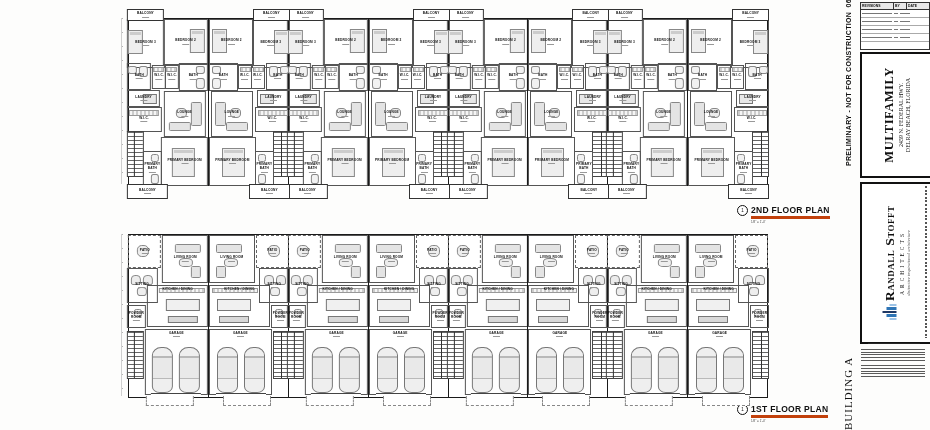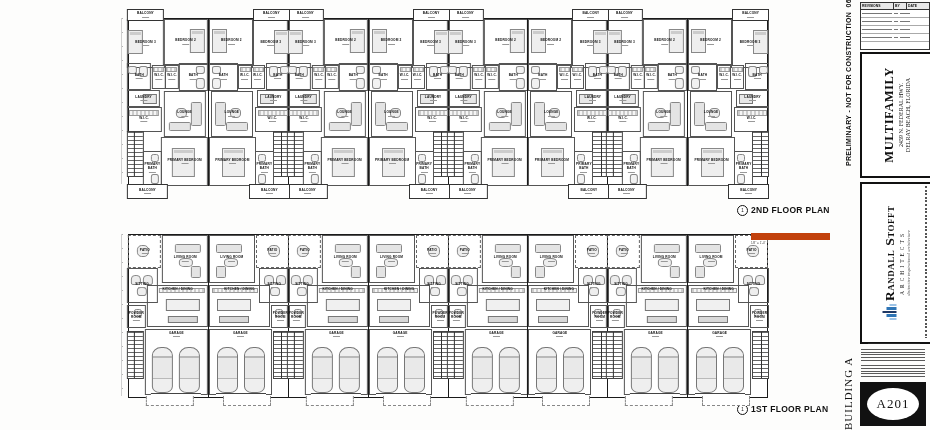--- a/index.html
+++ b/index.html
@@ -44,21 +44,21 @@
          background:linear-gradient(180deg,#efefef 0 8px,#b9b9b9 8px 9.5px,#e9e9e9 9.5px 30px,#b9b9b9 30px 31.5px,#efefef 31.5px);}
   .f.gdoor{background:#fff;border-top:1px solid #444;z-index:5;}
 
   .dimline{position:absolute;width:1px;background:repeating-linear-gradient(180deg,#b5b5b5 0 1px,transparent 1px 14px);border-left:.5px solid #cfcfcf;}
 
   
   .plan-label{position:absolute;display:flex;align-items:flex-start;gap:3px;}
   .bubble{width:9px;height:9px;border:1px solid #111;border-radius:50%;font-size:4.5px;
           display:flex;align-items:center;justify-content:center;flex:0 0 auto;background:#fff;}
   .pl-title{display:block;font-weight:bold;font-size:8.5px;letter-spacing:.3px;
-            border-bottom:7px solid #c2410c;padding-bottom:18px;white-space:nowrap;}
+            border-bottom:3px solid #c2410c;padding-bottom:1px;white-space:nowrap;}
   .pl-scale{display:block;font-size:3px;color:#444;margin-top:.5px;}
 
   
   .vtext{writing-mode:vertical-rl;transform:rotate(180deg);white-space:nowrap;}
   #prelim{position:absolute;left:845px;top:6px;height:160px;width:12px;
           font-size:7px;font-weight:bold;letter-spacing:.3px;color:#111;}
   #building-label{position:absolute;left:842px;top:344px;height:86px;width:14px;
           font-family:"Liberation Serif",serif;font-size:11px;letter-spacing:1px;color:#111;}
 
   #revtable{position:absolute;left:860px;top:2px;width:68px;height:46px;border:1px solid #333;
@@ -967,17 +967,14 @@
       <div class="firm-tag">distinctive  inspirational  architecture</div>
     </div>
   </div>
 
   <div class="smudge" style="position:absolute;left:868px;top:343px;width:52px;height:3px;"></div>
   <div class="smudge-v" style="position:absolute;left:925px;top:186px;width:2px;height:152px;"></div>
   <div class="smudge" style="position:absolute;left:861px;top:349px;width:64px;height:30px;"></div>
 
   <div id="building-label" class="vtext">BUILDING A</div>
 
-  <div id="sheetno">
-    <div class="oval">A201</div>
-  </div>
 
 </div>
 
 </body></html>

